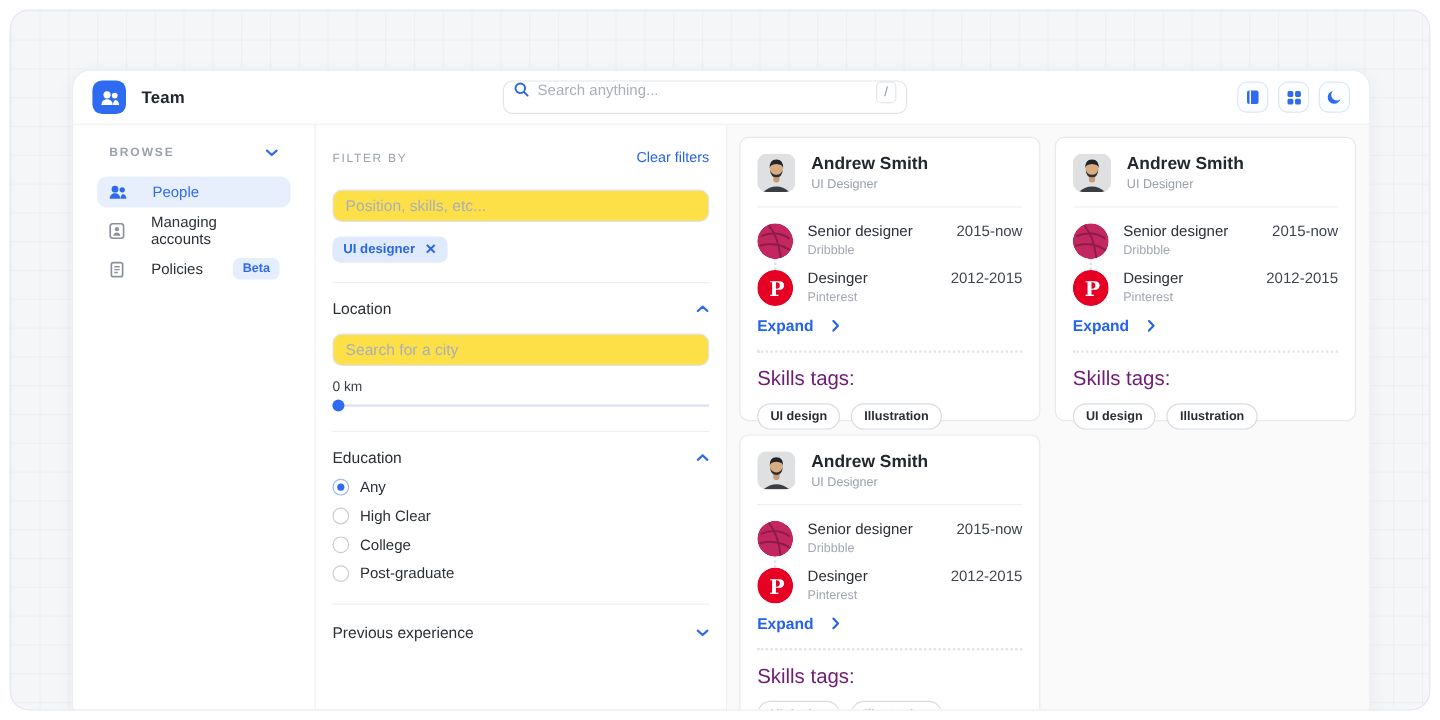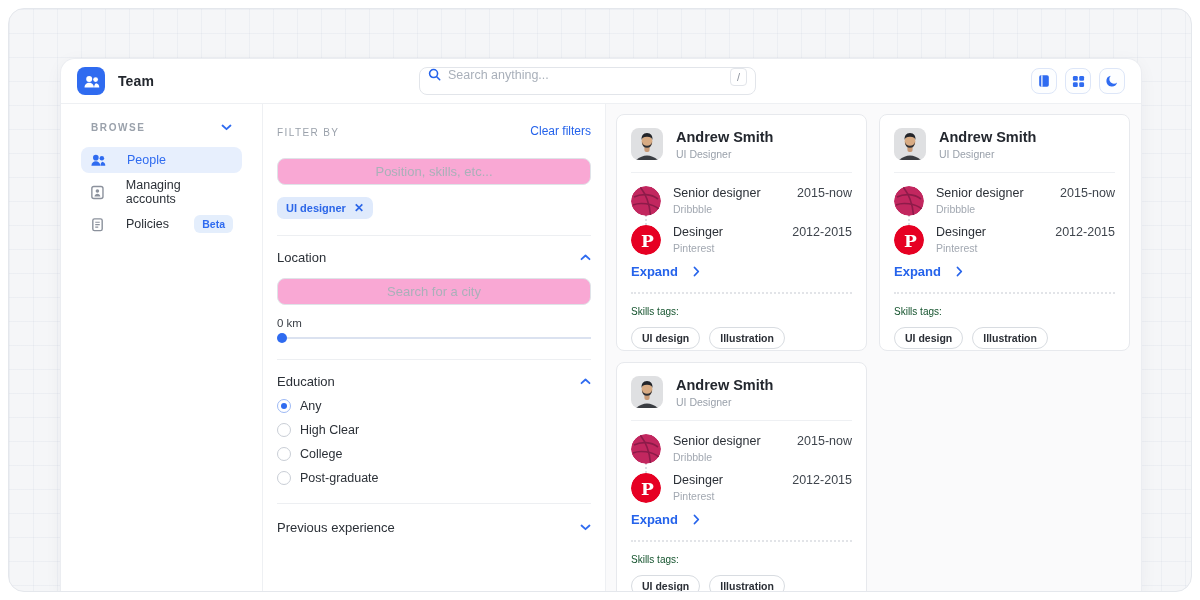--- a/index.html
+++ b/index.html
@@ -49,21 +49,21 @@
 
   
   .filter { width:343px; flex:0 0 343px; border-right:1px solid #eef0f3; padding:20px 14px; }
   .filter-head { display:flex; align-items:flex-end; justify-content:space-between; margin-bottom:20px; }
   .filter-head-label { font-size:10px; font-weight:400; letter-spacing:1.4px; color:#9aa1ab; }
   .link { color:#2563eb; font-size:12px; font-weight:400; cursor:pointer; text-decoration:none; }
   .sec-title { display:flex; align-items:center; justify-content:space-between;
     font-size:13px; color:#2b3037; cursor:pointer; }
   .t-input { width:100%; height:27px; border:1px solid #dfe3e8; border-radius:8px;
     padding:0 10px; font-size:13px; font-family:"Liberation Sans", sans-serif;
-    color:#23272e; outline:none; background:#f9a8d4;text-align:center; }
+    color:#23272e; outline:none; background:#fde047; }
   .t-input::placeholder { color:#aab0b9; }
   .chip { display:inline-flex; align-items:center; gap:8px; background:#dfeafc;
     color:#2b66e8; font-size:11px; font-weight:700; border-radius:7px;
     padding:4px 9px; cursor:pointer; }
   .chip .x { font-size:12px; font-weight:700; cursor:pointer; }
   .divider { border-top:1px solid #edeff2; margin:16px 0 14px; }
   .slider { position:relative; height:10px; margin-top:4px; }
   .slider .track { position:absolute; left:0; right:0; top:4px; height:2px; background:#dbe2f0; }
   .slider .thumb { position:absolute; left:0; top:0; width:10px; height:10px;
     border-radius:50%; background:#2f6bf0; cursor:grab; }
@@ -88,21 +88,21 @@
     border-left:2px dotted #dcdfe4; }
   .t-row { position:relative; display:grid; grid-template-columns:30px 1fr auto;
     column-gap:12px; align-items:flex-start; margin-bottom:9px; }
   .t-ico { width:30px; height:30px; border-radius:50%; overflow:hidden; position:relative; z-index:1; }
   .t-title { font-size:12.5px; color:#2b3037; }
   .t-org { font-size:10.5px; color:#a2a8b1; margin-top:3px; }
   .t-date { font-size:12.5px; color:#3f454d; }
   .expand { display:flex; align-items:center; gap:15px; margin:6px 0 2px;
     color:#2563eb; font-size:13px; font-weight:700; cursor:pointer; }
   .dash { border-top:2px dotted #e2e4e8; margin:13px 0 12px; }
-  .skills-label { font-size:10px; color:#14532d; }
+  .skills-label { font-size:17px; color:#701a75; }
   .pills { display:flex; gap:9px; margin-top:10px; }
   .pill { border:1px solid #d8dce1; border-radius:999px; padding:4px 10px;
     font-size:10.5px; font-weight:700; color:#2a2e35; background:#fff; }
 </style>
 </head>
 <body>
 
 <svg width="0" height="0" style="position:absolute">
   <defs>
     <g id="svg-people">

